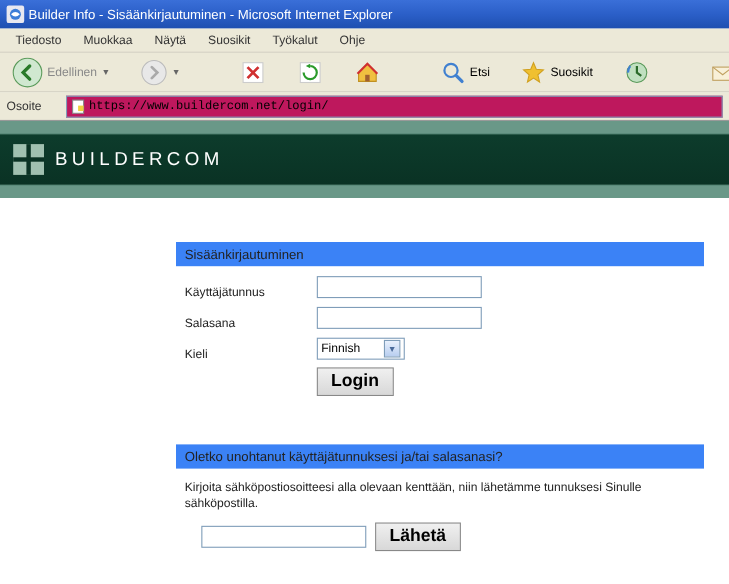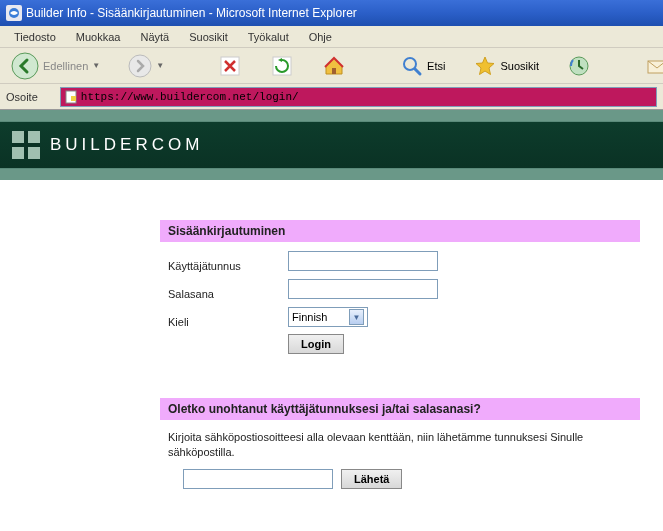--- a/index.html
+++ b/index.html
@@ -31,32 +31,32 @@
   .brandbar::after{ bottom:-11px;}
   .brand-wrap{ background:#6a9888; padding:11px 0;}
   .logo-shape { width:28px; height:28px; background:#a0c0b0; margin-right:10px; position:relative;}
   .logo-shape::before, .logo-shape::after { content:""; position:absolute; background:#0a3224;}
   .logo-shape::before{ width:28px; height:4px; top:12px; left:0;}
   .logo-shape::after{ width:4px; height:28px; left:12px; top:0;}
   .brand-text { color:#fff; font-size:17px; letter-spacing:4px; font-weight:normal; font-family: Arial, sans-serif;}
   
   .page-body { padding: 40px 0 20px 160px; }
   .panel { width: 480px; background:#fff; margin-bottom: 30px;}
-  .panel-title { background:#f0abfc; padding:4px 8px; font-weight:bold; font-size:12px; color:#222;}
+  .panel-title { background:#3b82f6; padding:4px 8px; font-weight:normal; font-size:12px; color:#222;}
   .panel-body { padding:8px;}
   .form-row { display:flex; align-items:center; margin-bottom:6px;}
   .form-row .flabel { width:120px; color:#222;margin-top:10px;}
   .tinput { border:1px solid #7f9db9; height:20px; width:150px; padding:0 3px; font-size:11px;}
   .tinput.wide { width:150px;}
   .sel { border:1px solid #7f9db9; height:20px; width:80px; background:#fff; display:inline-flex; align-items:center; padding:0 3px; justify-content:space-between;gap:10px;}
   .sel .sel-btn{ width:15px; height:16px; background:linear-gradient(to bottom,#e8f0fc,#b8cef0); border:1px solid #7f9db9; display:inline-flex; align-items:center; justify-content:center; font-size:8px; color:#4a6a9a;}
-  .btn { background:linear-gradient(to bottom,#f0f0f0,#d8d8d8); border:1px solid #888; padding:3px 12px; font-size:11px; font-weight:bold; cursor:pointer; font-family:inherit;}
+  .btn { background:linear-gradient(to bottom,#f0f0f0,#d8d8d8); border:1px solid #888; padding:3px 12px; font-size:16px; font-weight:bold; cursor:pointer; font-family:inherit;}
   .btn-row { padding-left:120px;}
   .forgot-text { padding: 2px 0 8px 0; color:#222; line-height:1.4;}
-  .forgot-row { display:flex; gap:8px;padding-left:15px;}
+  .forgot-row { display:flex; align-items:center; gap:8px;padding-left:15px;}
   
   svg { display:block;}
 </style>
 </head>
 <body>
 
 <div class="titlebar">
   <span class="app-icon">
     <svg width="12" height="12" viewBox="0 0 12 12">
         <circle cx="6" cy="6" r="5" fill="#3b7dd8"></circle>

